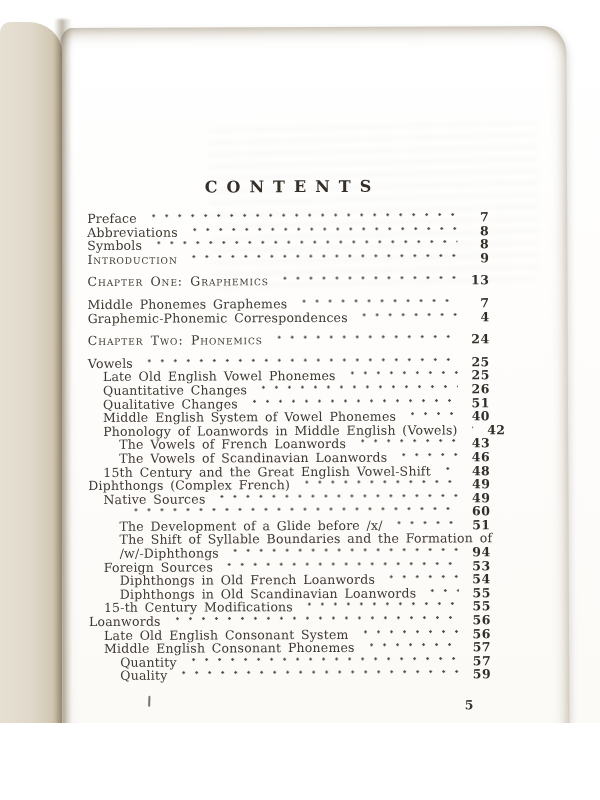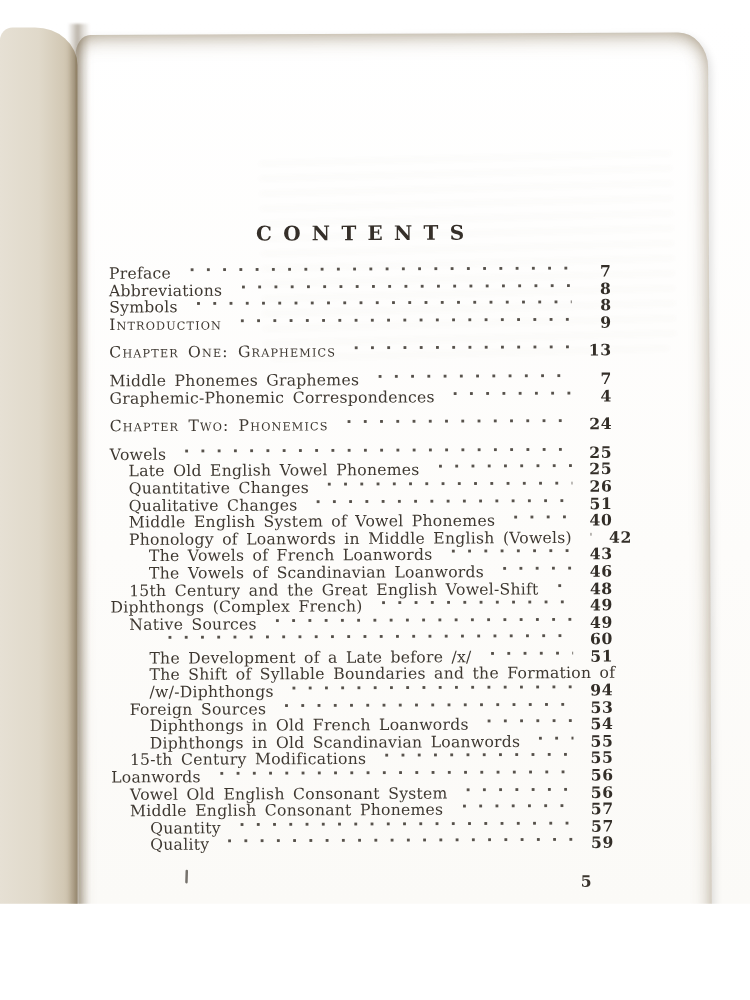--- a/index.html
+++ b/index.html
@@ -220,21 +220,21 @@
             <div class="toc-row indent-1">
     <span class="label">Native Sources</span>
     <span class="leader"></span>
     <span class="pagenum">49</span>
   </div>
             <div class="toc-row indent-2">
     <span class="leader"></span>
     <span class="pagenum">60</span>
   </div>
             <div class="toc-row indent-2">
-    <span class="label">The Development of a Late before /x/</span>
+    <span class="label">The Development of a Glide before /x/</span>
     <span class="leader"></span>
     <span class="pagenum">51</span>
   </div>
             <div class="toc-row indent-2 no-leader">
     <span class="label">The Shift of Syllable Boundaries and the Formation of</span>
     <span class="leader"></span>
     <span class="pagenum"></span>
   </div>
             <div class="toc-row indent-2">
     <span class="label">/w/-Diphthongs</span>
@@ -260,21 +260,21 @@
     <span class="label">15-th Century Modifications</span>
     <span class="leader"></span>
     <span class="pagenum">55</span>
   </div>
             <div class="toc-row indent-0">
     <span class="label">Loanwords</span>
     <span class="leader"></span>
     <span class="pagenum">56</span>
   </div>
             <div class="toc-row indent-1">
-    <span class="label">Vowel Old English Consonant System</span>
+    <span class="label">Late Old English Consonant System</span>
     <span class="leader"></span>
     <span class="pagenum">56</span>
   </div>
             <div class="toc-row indent-1">
     <span class="label">Middle English Consonant Phonemes</span>
     <span class="leader"></span>
     <span class="pagenum">57</span>
   </div>
             <div class="toc-row indent-2">
     <span class="label">Quantity</span>

